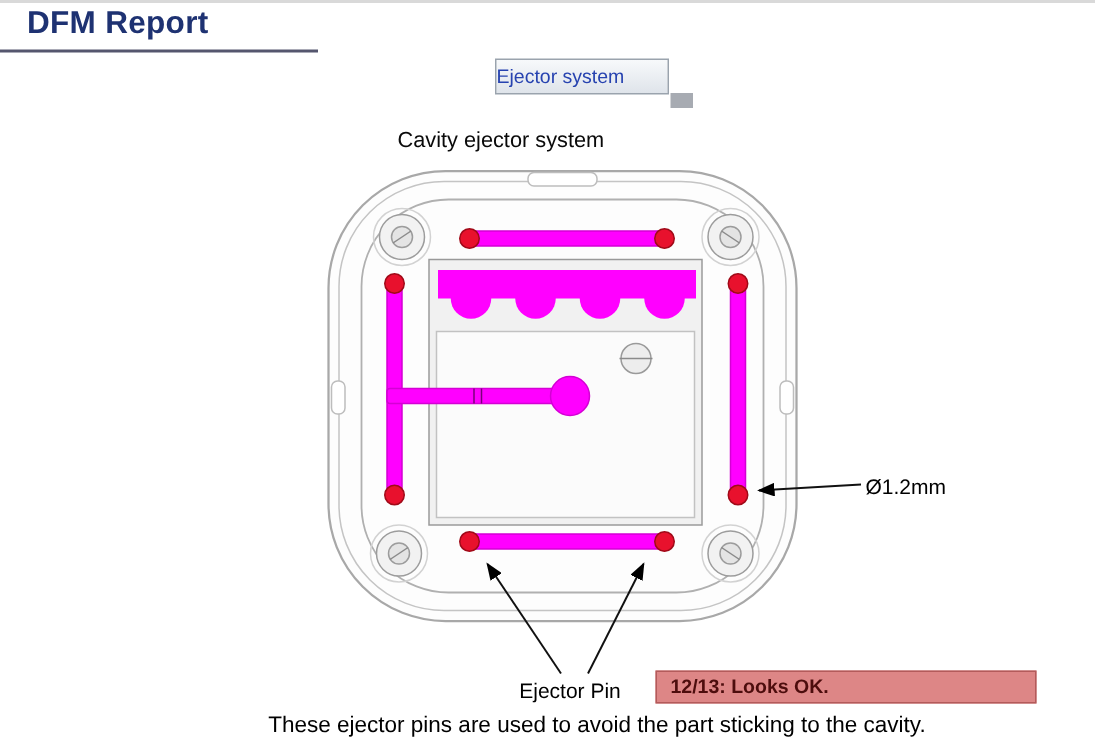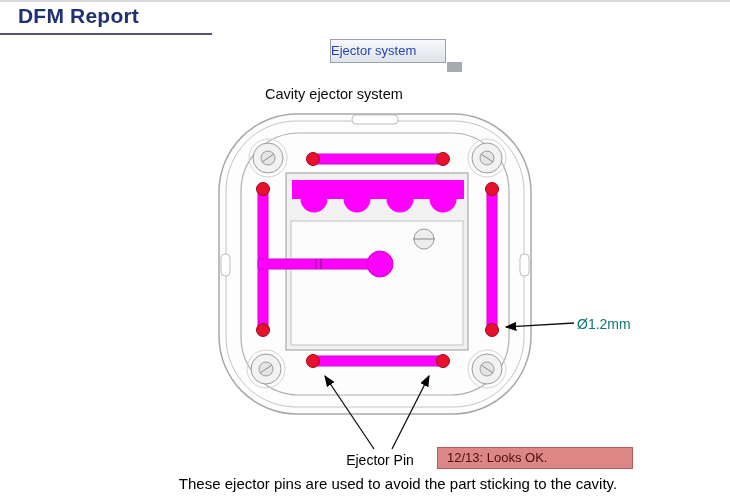--- a/index.html
+++ b/index.html
@@ -13,26 +13,26 @@
     font-size:21px;font-weight:bold;color:#1e3272;letter-spacing:.2px;
   }
   .title-rule{position:absolute;left:0;top:31px;width:212px;height:2px;background:#55566e;}
   .tag{
     position:absolute;left:330px;top:37px;width:114px;height:22px;line-height:22px;
     text-align:left;font-size:13px;color:#2743b0;
     background:linear-gradient(#f7f9fb,#dfe4ea);border:1px solid #9aa3ad;box-sizing:content-box;
   }
   .tag-shadow{position:absolute;left:447px;top:60px;width:15px;height:10px;background:#a7abb2;}
   .caption{position:absolute;left:265px;top:84px;width:260px;text-align:left;font-size:14.5px;color:#0a0a0a;}
-  .dim{position:absolute;left:577px;top:314px;font-size:14px;color:#0f766e;}
+  .dim{position:absolute;left:577px;top:314px;font-size:14px;color:#000000;}
   .pinlabel{position:absolute;left:330px;top:450px;width:100px;text-align:center;font-size:14px;color:#000;}
   .status{
-    position:absolute;left:437px;top:445px;width:196px;height:22px;box-sizing:border-box;
+    position:absolute;left:437px;top:445px;width:254px;height:22px;box-sizing:border-box;
     background:#dd8686;border:1px solid #b35b5b;color:#4d0d0d;
-    font-size:13px;line-height:20px;padding-left:9px;
+    font-size:13px;line-height:20px;padding-left:9px;font-weight:bold;
   }
   .footnote{position:absolute;left:0;top:473px;width:700px;text-align:center;font-size:15px;color:#000;padding-left:48px;}
   svg.diagram{position:absolute;left:0;top:0;}
 </style>
 </head>
 <body>
 
 <div class="page">
 
   <h1 class="title">DFM Report</h1>

